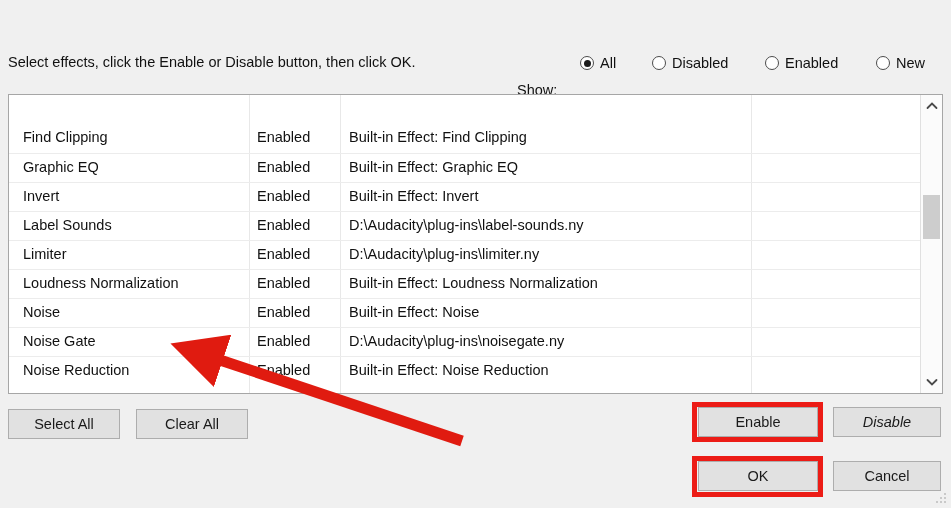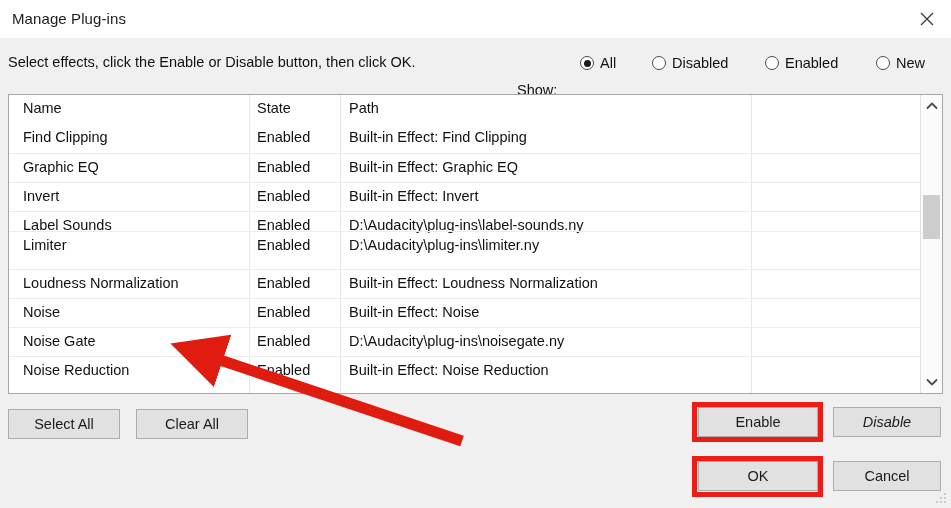--- a/index.html
+++ b/index.html
@@ -244,30 +244,20 @@
     height: 2px;
     background: #c9c9c9;
     display: block;
   }
 </style>
 </head>
 <body>
 
 <div id="dialog">
 
-  <div id="titlebar">
-    <div id="title-text">Manage Plug-ins</div>
-    <div id="close-button">
-      <span>
-        <svg width="18" height="18" viewBox="0 0 18 18">
-          <path d="M3 3 L15 15 M15 3 L3 15" stroke="#3a3a3a" stroke-width="1.3" fill="none"></path>
-        </svg>
-      </span>
-    </div>
-  </div>
 
   <div id="instruction-row">
     <div id="instruction-text">Select effects, click the Enable or Disable button, then click OK.</div>
     <div id="show-label">Show:</div>
 
     <div class="radio-item" style="left:580px;">
       <span class="radio-circle checked"></span>
       <span class="radio-label">All</span>
     </div>
     <div class="radio-item" style="left:652px;">
@@ -283,25 +273,20 @@
       <span class="radio-label">New</span>
     </div>
   </div>
 
   <div id="list-frame">
     <div id="list-inner">
       <div class="grid-vline" style="left:240px;"></div>
       <div class="grid-vline" style="left:331px;"></div>
       <div class="grid-vline" style="left:742px;"></div>
 
-      <div class="row" style="top:0px;">
-        <div class="cell c-name">Name</div>
-        <div class="cell c-state">State</div>
-        <div class="cell c-path">Path</div>
-      </div>
 
       <div class="row" style="top:29px;">
         <div class="cell c-name">Find Clipping</div>
         <div class="cell c-state">Enabled</div>
         <div class="cell c-path">Built-in Effect: Find Clipping</div>
       </div>
       <div class="row bordered" style="top:58px;">
         <div class="cell c-name">Graphic EQ</div>
         <div class="cell c-state">Enabled</div>
         <div class="cell c-path">Built-in Effect: Graphic EQ</div>
@@ -309,21 +294,21 @@
       <div class="row bordered" style="top:87px;">
         <div class="cell c-name">Invert</div>
         <div class="cell c-state">Enabled</div>
         <div class="cell c-path">Built-in Effect: Invert</div>
       </div>
       <div class="row bordered" style="top:116px;">
         <div class="cell c-name">Label Sounds</div>
         <div class="cell c-state">Enabled</div>
         <div class="cell c-path">D:\Audacity\plug-ins\label-sounds.ny</div>
       </div>
-      <div class="row bordered" style="top:136px;padding-left:9px;">
+      <div class="row bordered" style="top:145px;padding-left:9px;">
         <div class="cell c-name">Limiter</div>
         <div class="cell c-state">Enabled</div>
         <div class="cell c-path">D:\Audacity\plug-ins\limiter.ny</div>
       </div>
       <div class="row bordered" style="top:174px;">
         <div class="cell c-name">Loudness Normalization</div>
         <div class="cell c-state">Enabled</div>
         <div class="cell c-path">Built-in Effect: Loudness Normalization</div>
       </div>
       <div class="row bordered" style="top:203px;">

